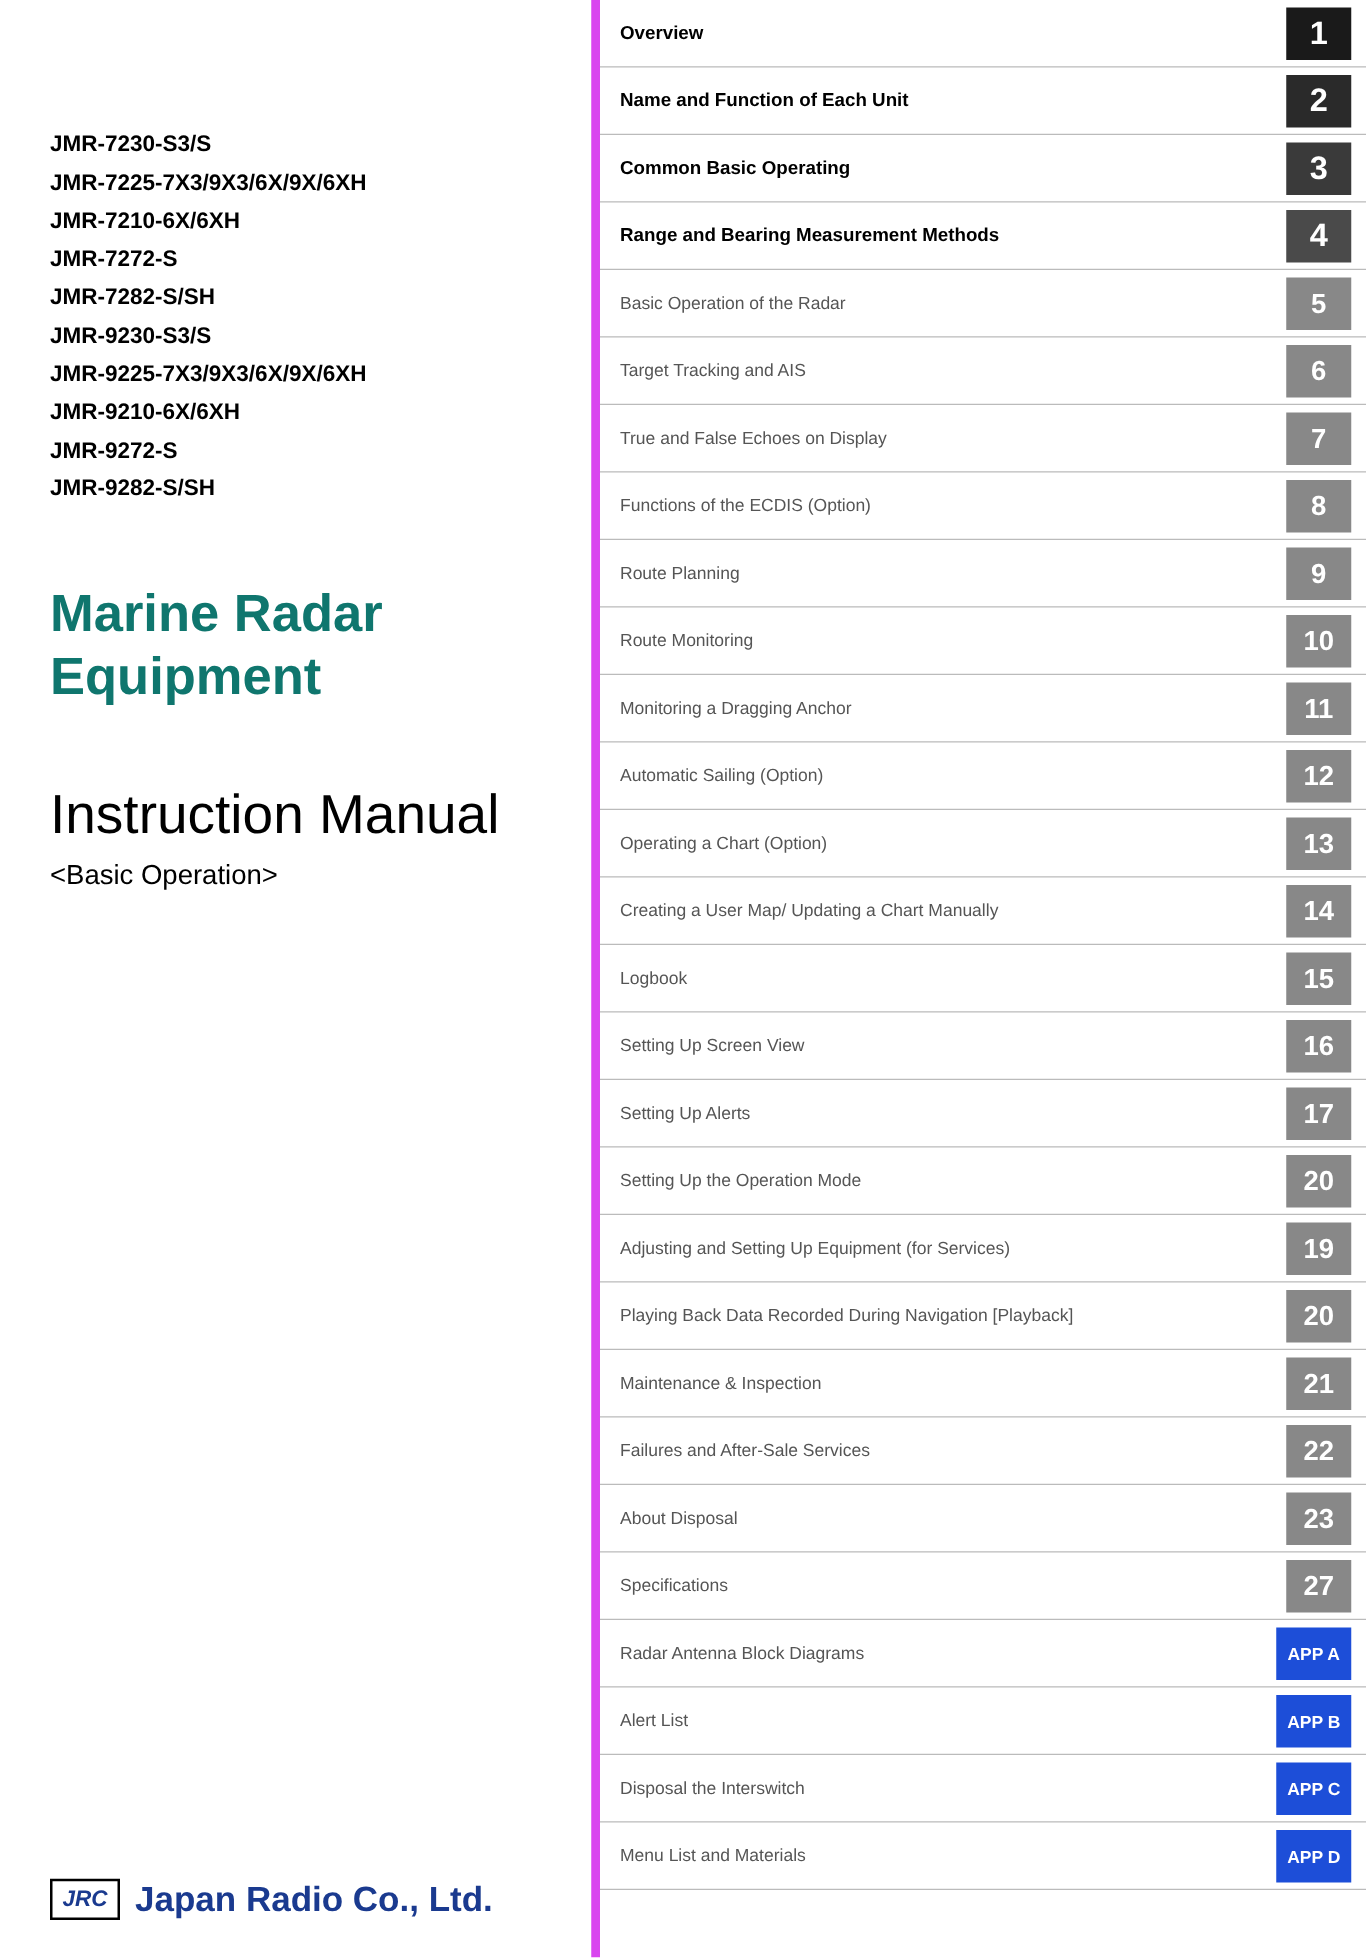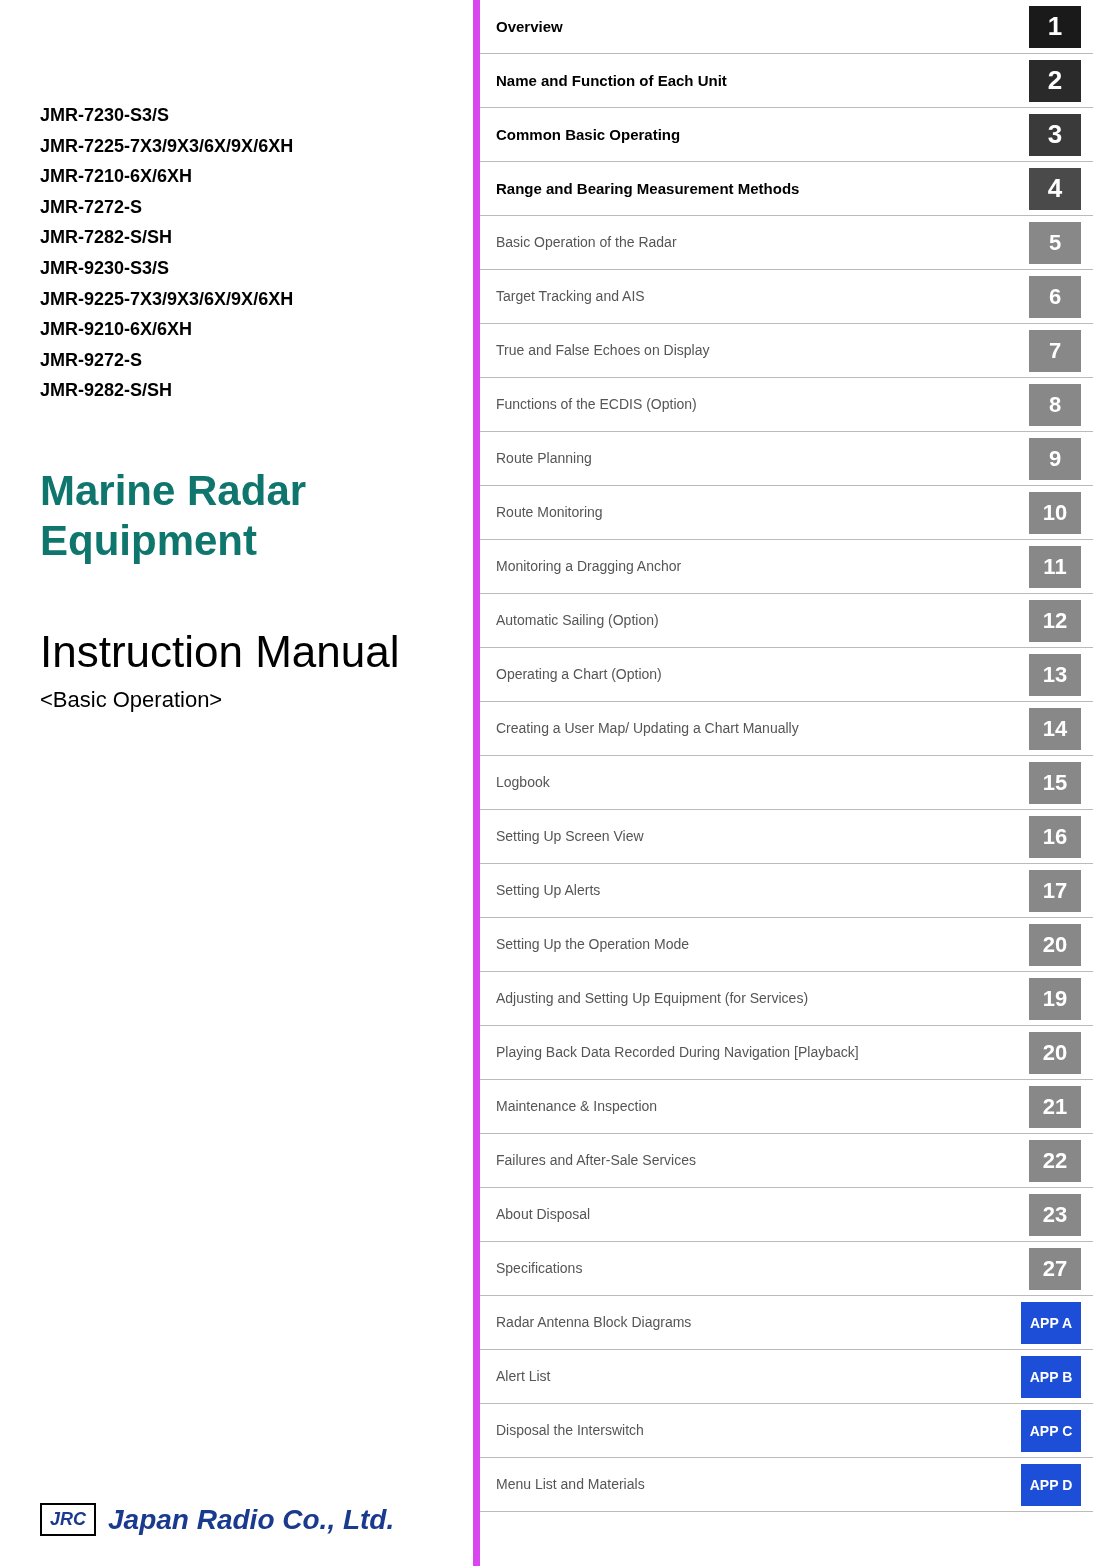--- a/index.html
+++ b/index.html
@@ -67,21 +67,20 @@
       border: 2px solid #000;
       padding: 4px 8px;
       font-size: 18px;
       font-weight: bold;
       color: #1a3a8f;
       font-style: italic;
     }
 
     .company-name {
       font-size: 28px;
-      font-style: italic;
       color: #1a3a8f;
       font-weight: bold;
     }
 
     
     .right-panel {
       flex: 1;
       display: flex;
       flex-direction: column;
     }

